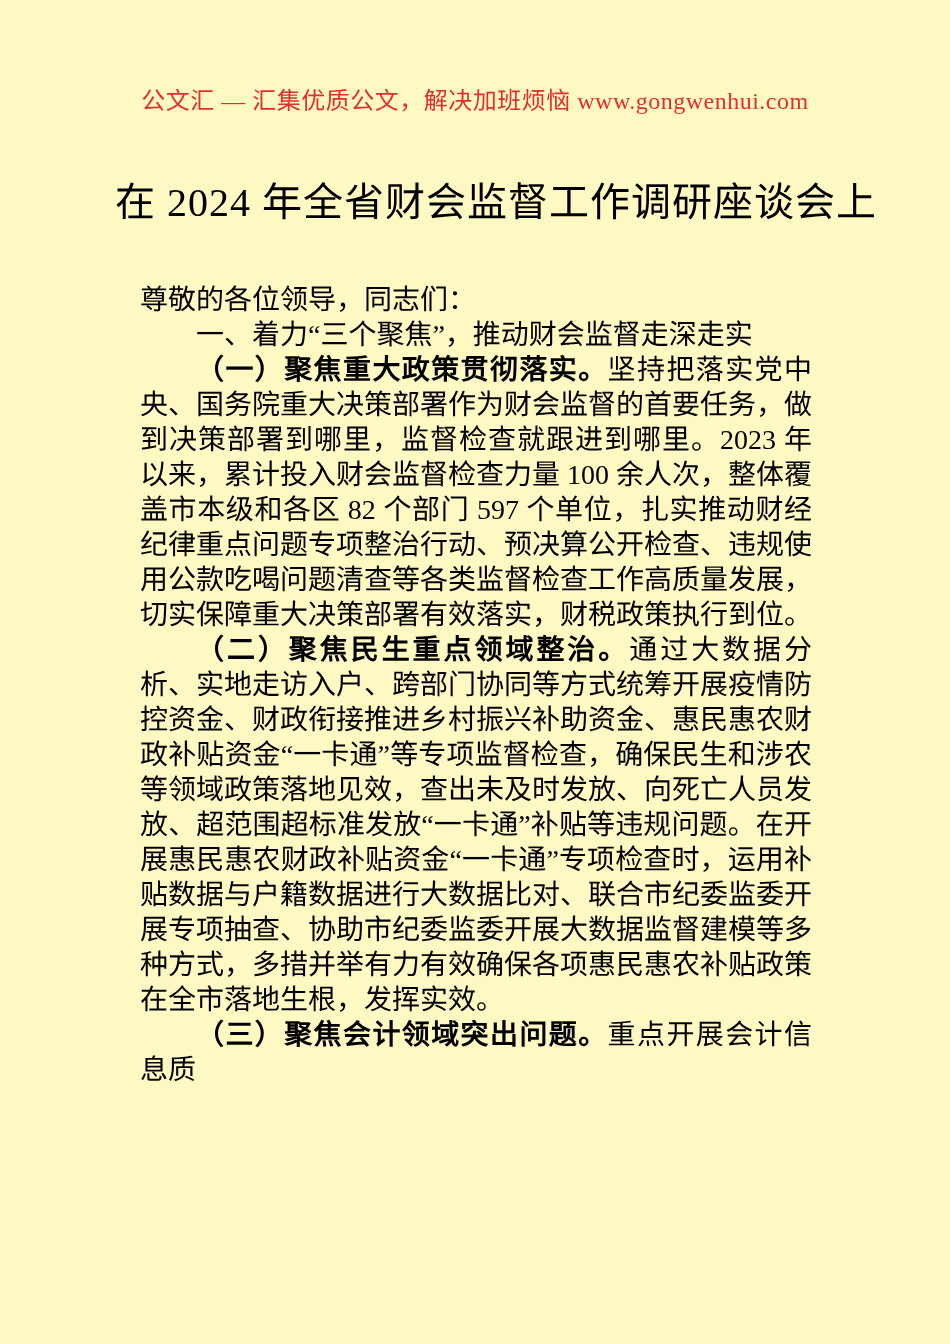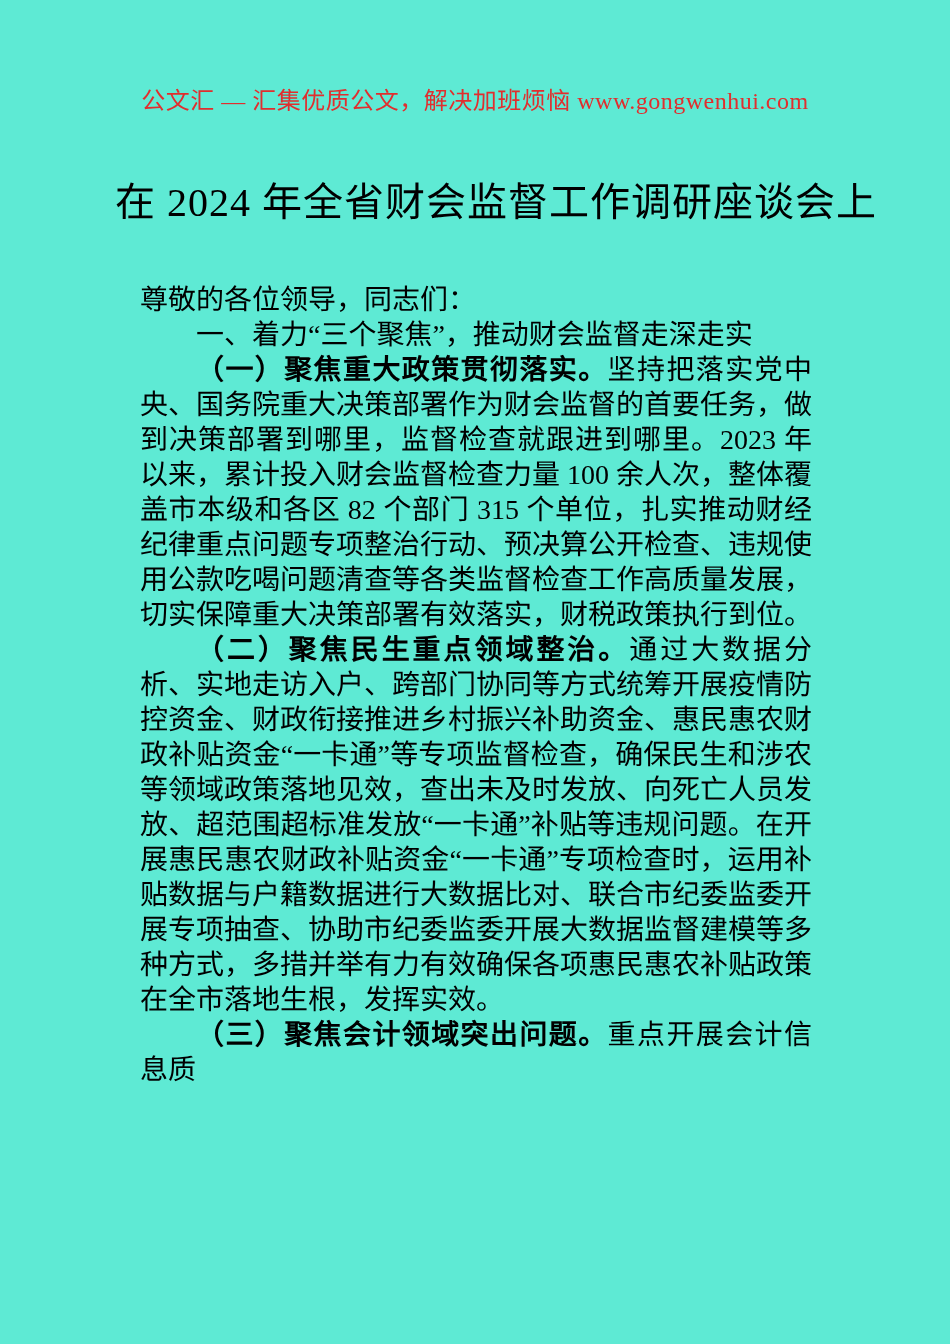--- a/index.html
+++ b/index.html
@@ -4,21 +4,21 @@
 <style>
   html, body {
     margin: 0;
     padding: 0;
     background: #ffffff;
   }
   .page {
     position: relative;
     width: 950px;
     height: 1344px;
-    background: #5eead4;
+    background: #fef9c3;
     overflow: hidden;
     font-family: "Liberation Serif", "DejaVu Serif", serif;
     color: #000000;
   }
   .banner {
     padding-top: 86px;
     text-align: center;
     font-size: 24px;
     line-height: 30px;
     color: #e12e2e;
@@ -70,21 +70,21 @@
     <span class="title-line">在 2024 年全省财会监督工作调研座谈会上</span>
   </div>
 
   <div class="doc-body">
 
     <p>尊敬的各位领导，同志们：</p>
 
 
     <p class="para-indent section-heading"><span>一、着力“三个聚焦”，推动财会监督走深走实</span></p>
 
-    <p class="para-indent"><span class="lead-bold">（一）聚焦重大政策贯彻落实。</span><span>坚持把落实党中央、国务院重大决策部署作为财会监督的首要任务，做到决策部署到哪里，监督检查就跟进到哪里。2023 年以来，累计投入财会监督检查力量 100 余人次，整体覆盖市本级和各区 82 个部门 315 个单位，扎实推动财经纪律重点问题专项整治行动、预决算公开检查、违规使用公款吃喝问题清查等各类监督检查工作高质量发展，切实保障重大决策部署有效落实，财税政策执行到位。</span></p>
+    <p class="para-indent"><span class="lead-bold">（一）聚焦重大政策贯彻落实。</span><span>坚持把落实党中央、国务院重大决策部署作为财会监督的首要任务，做到决策部署到哪里，监督检查就跟进到哪里。2023 年以来，累计投入财会监督检查力量 100 余人次，整体覆盖市本级和各区 82 个部门 597 个单位，扎实推动财经纪律重点问题专项整治行动、预决算公开检查、违规使用公款吃喝问题清查等各类监督检查工作高质量发展，切实保障重大决策部署有效落实，财税政策执行到位。</span></p>
 
     <p class="para-indent"><span class="lead-bold">（二）聚焦民生重点领域整治。</span><span>通过大数据分析、实地走访入户、跨部门协同等方式统筹开展疫情防控资金、财政衔接推进乡村振兴补助资金、惠民惠农财政补贴资金“一卡通”等专项监督检查，确保民生和涉农等领域政策落地见效，查出未及时发放、向死亡人员发放、超范围超标准发放“一卡通”补贴等违规问题。在开展惠民惠农财政补贴资金“一卡通”专项检查时，运用补贴数据与户籍数据进行大数据比对、联合市纪委监委开展专项抽查、协助市纪委监委开展大数据监督建模等多种方式，多措并举有力有效确保各项惠民惠农补贴政策在全市落地生根，发挥实效。</span></p>
 
     <p class="para-indent"><span class="lead-bold">（三）聚焦会计领域突出问题。</span><span>重点开展会计信息质</span></p>
 
   </div>
 
 </div>
 
 </body></html>

